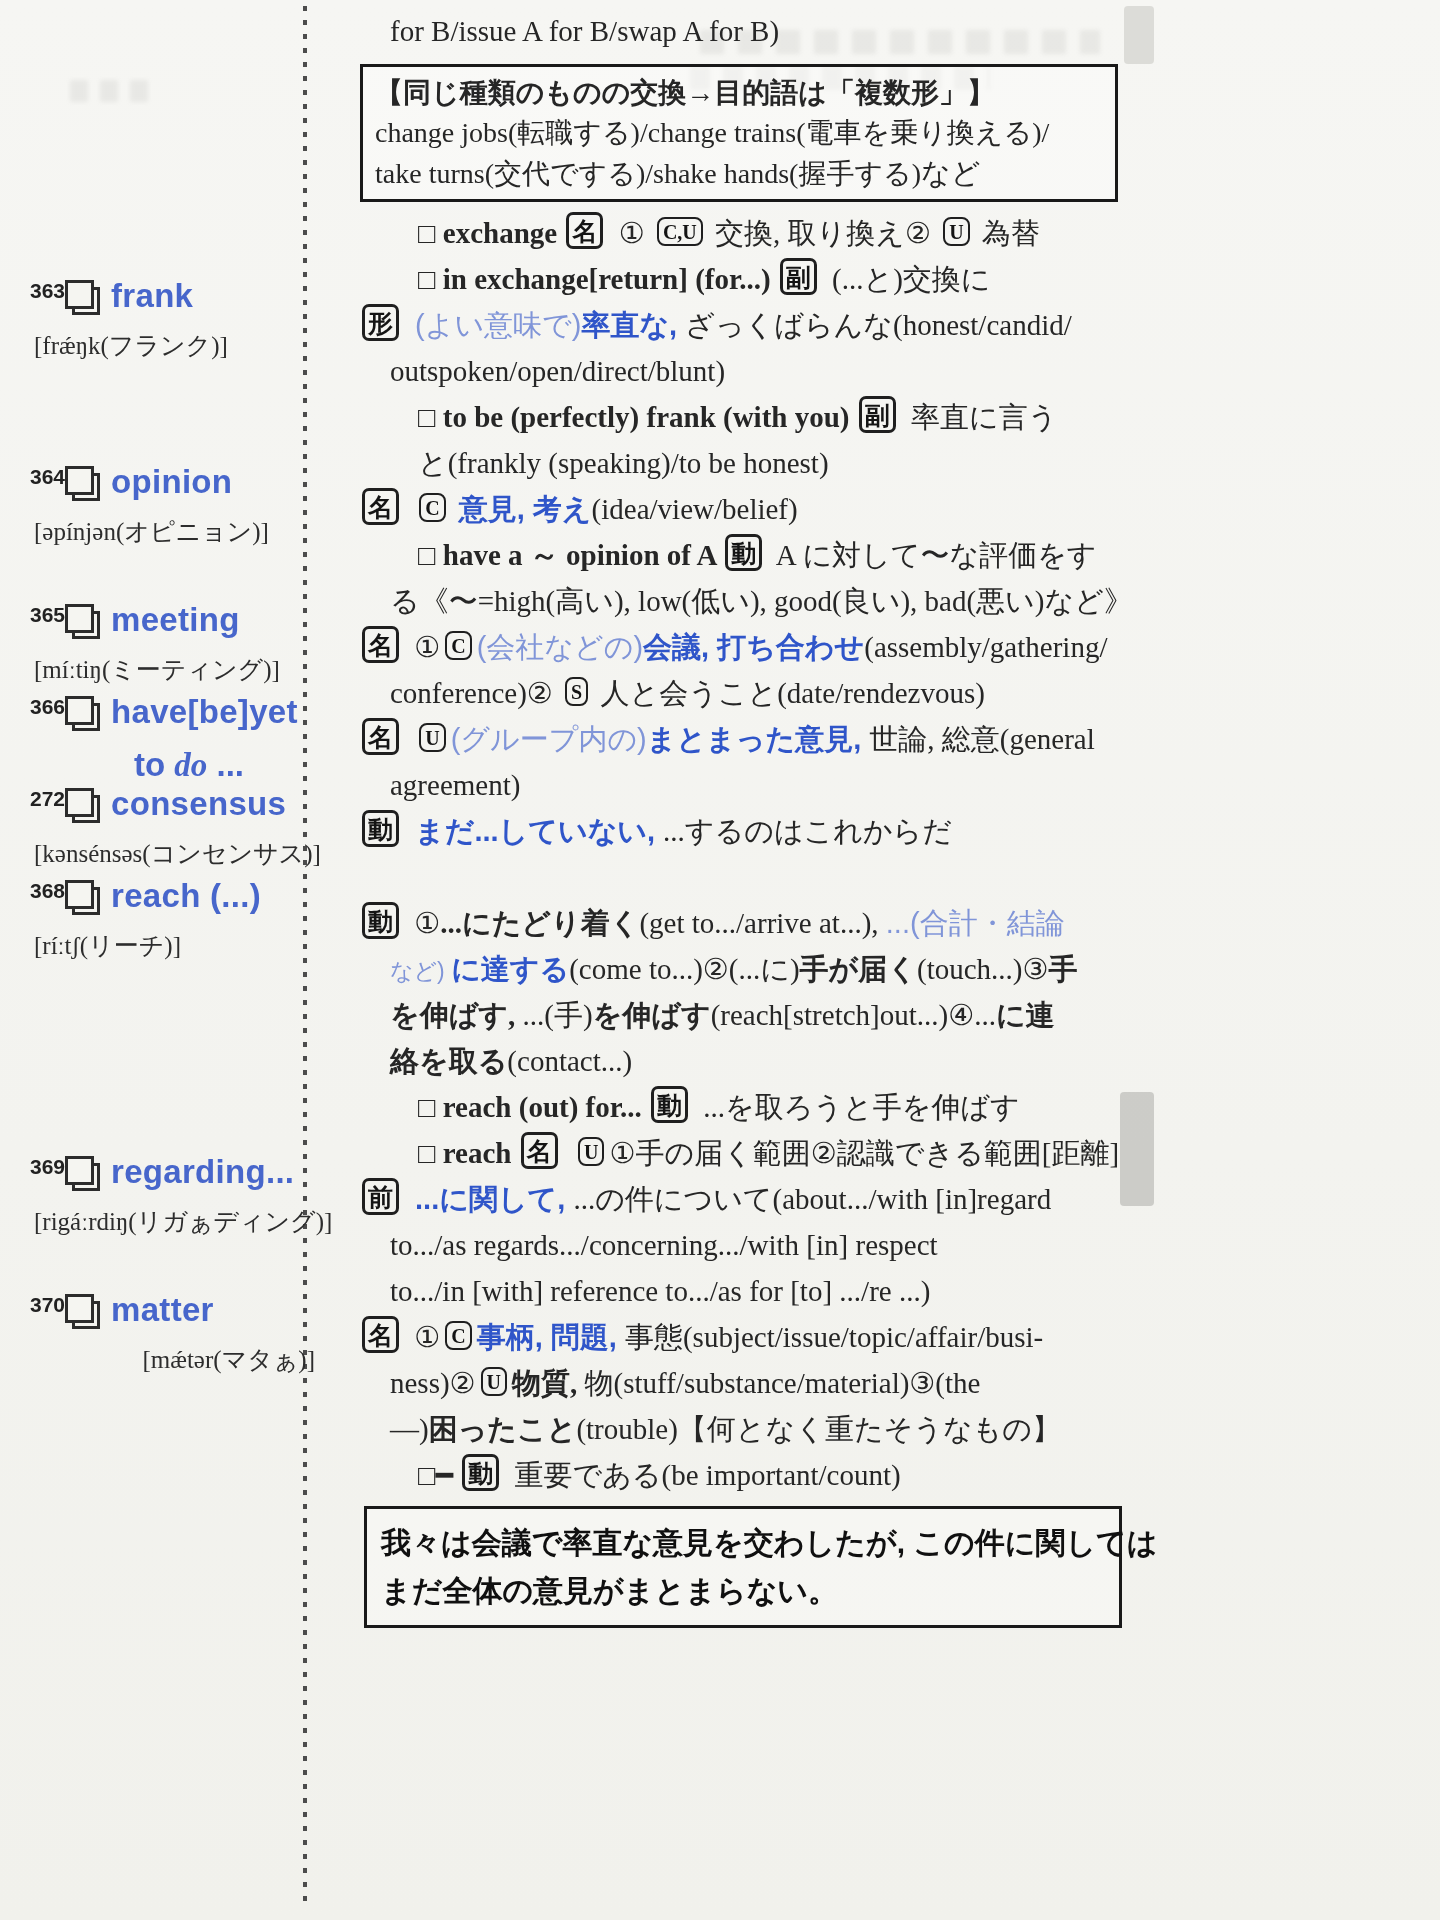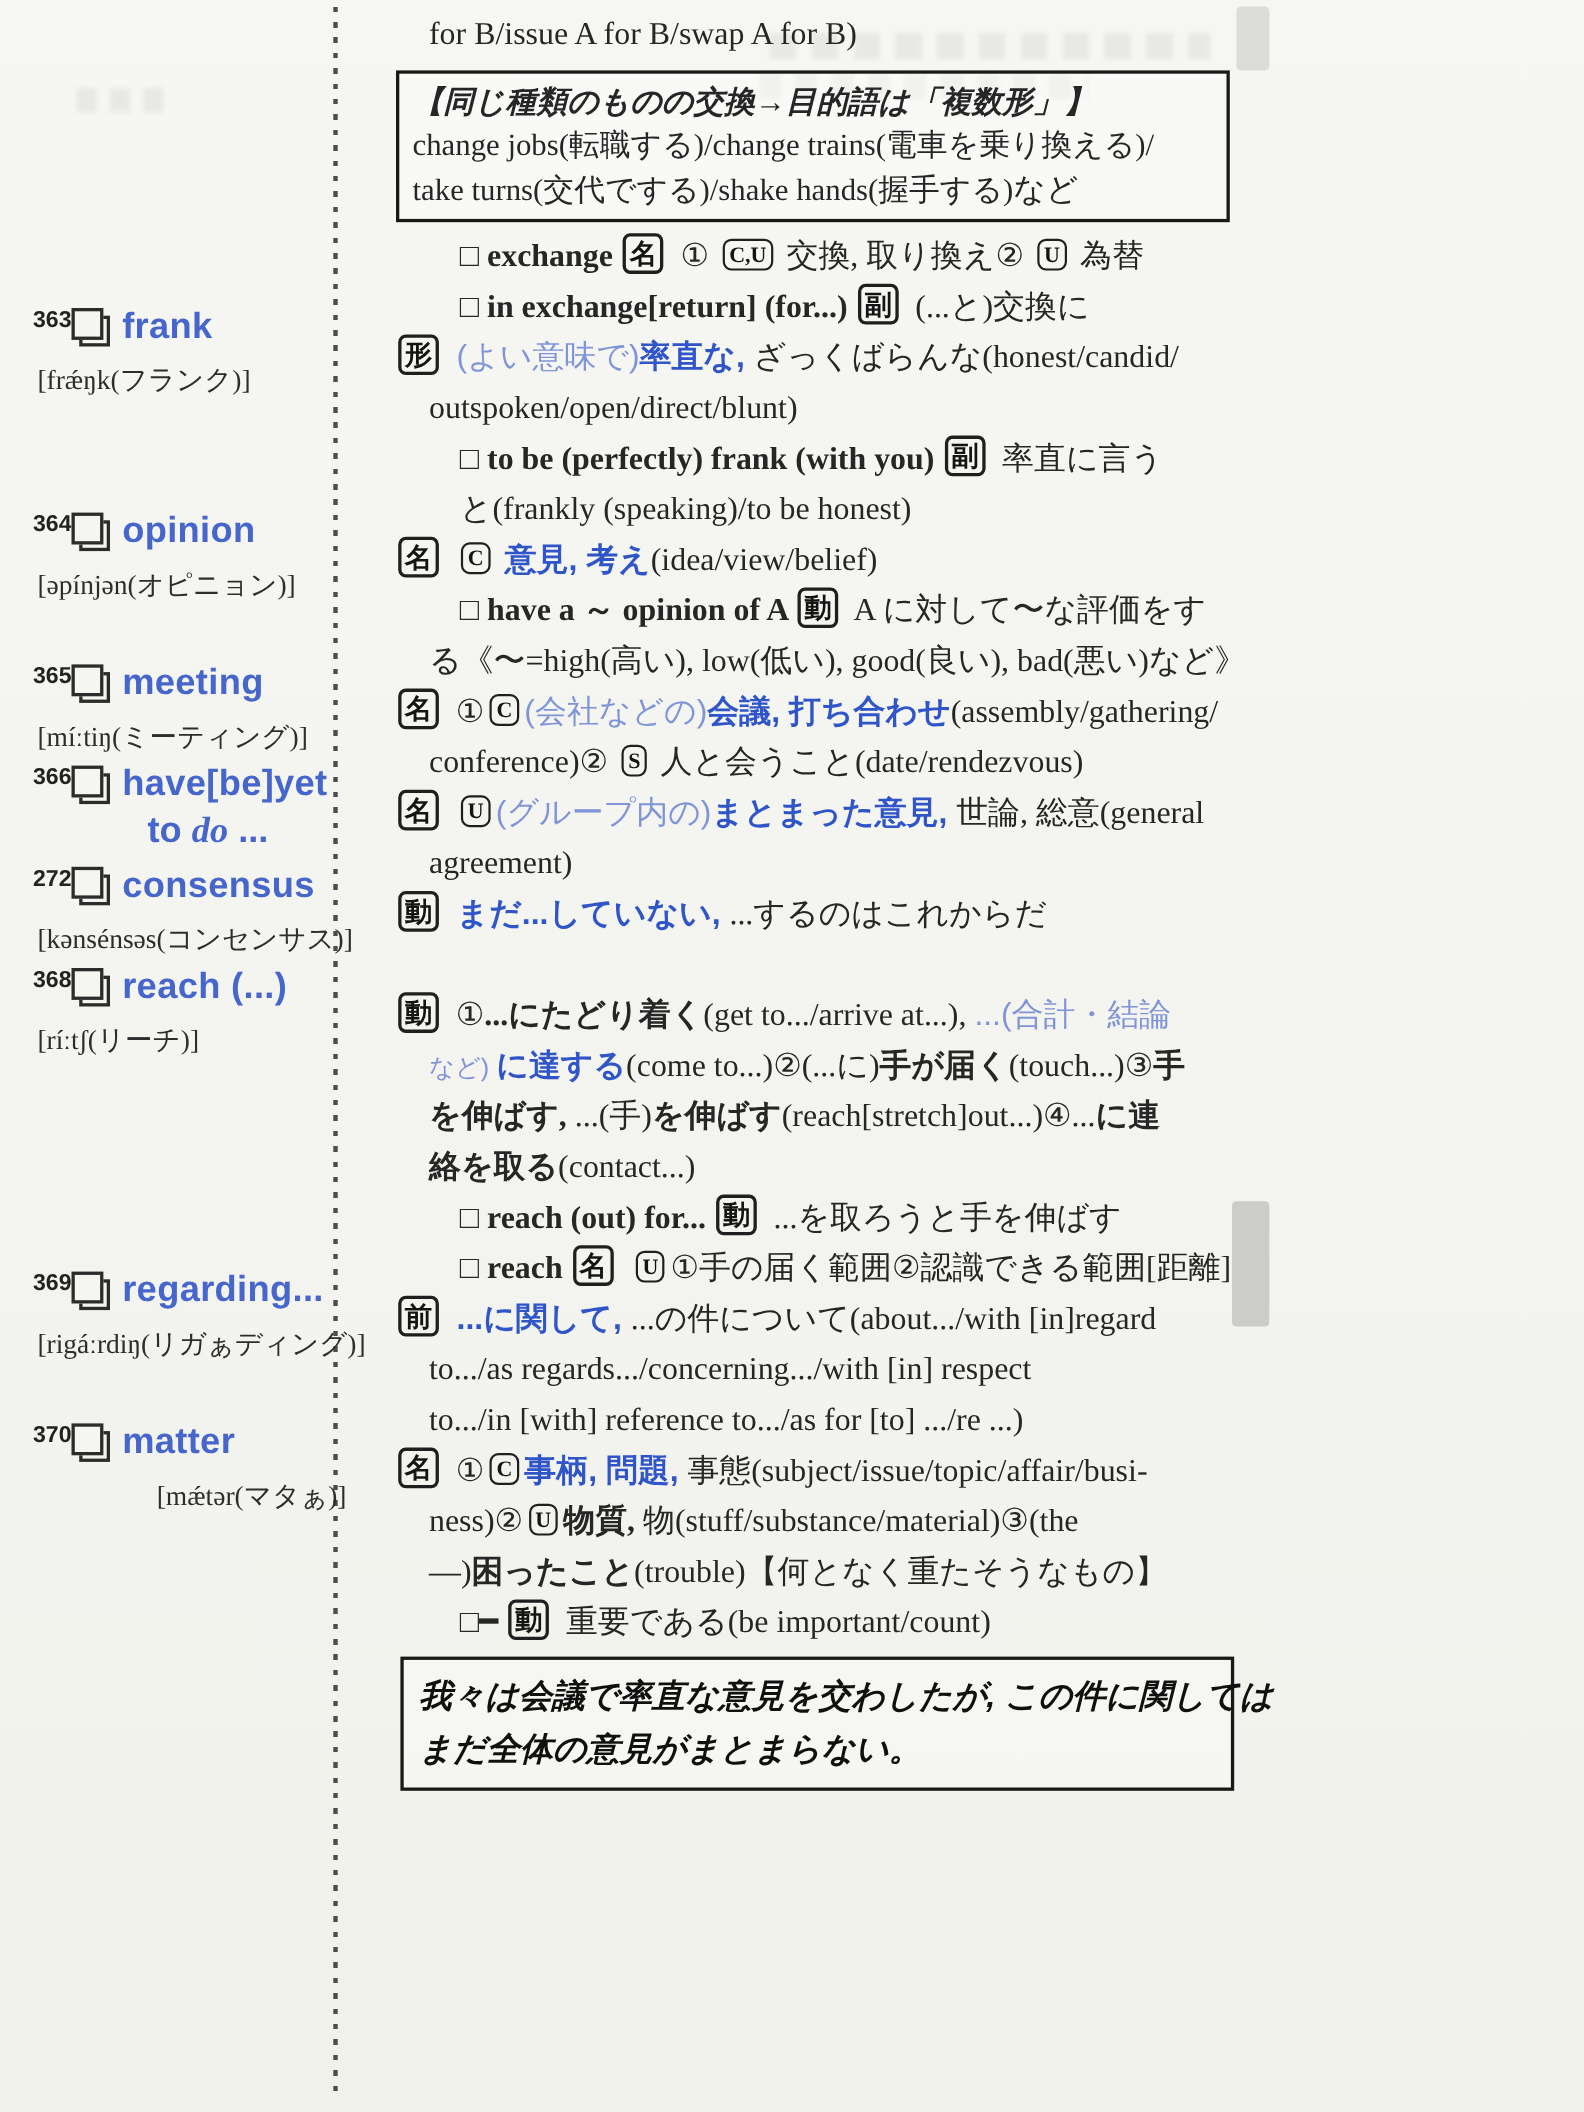--- a/index.html
+++ b/index.html
@@ -25,37 +25,37 @@
   .entry:nth-of-type(5){top:786px;}
   .entry:nth-of-type(6){top:878px;}
   .entry:nth-of-type(7){top:1154px;}
   .entry:nth-of-type(8){top:1292px;text-align:right;}
   .entry-head{display:flex;align-items:flex-start;}
   .entry-num{font-family:"Liberation Sans","DejaVu Sans",sans-serif;font-weight:700;font-size:21px;color:#222;margin-top:1px;}
   .chk{position:relative;width:36px;height:36px;margin:2px 10px 0 0;flex:0 0 auto;display:inline-block;}
   .chk::before{content:"";position:absolute;left:7px;top:7px;width:22px;height:22px;border:3px solid #2c2c2c;}
   .chk::after{content:"";position:absolute;left:0;top:0;width:23px;height:23px;border:3.5px solid #2c2c2c;background:#f5f5f1;}
   .headword{font-family:"Liberation Sans","DejaVu Sans",sans-serif;font-weight:700;font-size:33px;line-height:36px;color:#4766cb;letter-spacing:.3px;white-space:nowrap;}
-  .word2{font-family:"Liberation Sans","DejaVu Sans",sans-serif;font-weight:700;font-size:33px;line-height:44px;color:#4766cb;margin-left:104px;white-space:nowrap;}
+  .word2{font-family:"Liberation Sans","DejaVu Sans",sans-serif;font-weight:700;font-size:33px;line-height:66px;color:#4766cb;margin-left:104px;white-space:nowrap;}
   .word2 .sg-hwi{font-style:italic;font-family:"Liberation Serif","DejaVu Serif",serif;}
   .pron{font-size:25px;color:#2d2d2d;margin-top:13px;margin-left:4px;white-space:nowrap;}
   
   #main-col{position:absolute;left:332px;top:8px;width:812px;}
   .ln{height:46px;line-height:46px;font-size:29px;white-space:nowrap;}
   .ln-main{padding-left:28px;}
   .ln-ind{padding-left:58px;}
   .ln-sub{padding-left:86px;}
   .ln-blank{height:46px;}
   .sg-t{}
   .sg-b{font-weight:700;}
   .sg-bl{color:#2f55c9;font-weight:700;font-family:"Liberation Sans","DejaVu Sans",sans-serif;}
   .sg-lb{color:#8095d8;font-family:"Liberation Sans","DejaVu Sans",sans-serif;}
   .sg-lbsm{color:#8095d8;font-family:"Liberation Sans","DejaVu Sans",sans-serif;font-size:23px;}
   .sg-sm{font-size:29px;}
-  .sg-bh{font-weight:700;font-family:"Liberation Sans","DejaVu Sans",sans-serif;font-style:italic;}
+  .sg-bh{font-weight:700;font-family:"Liberation Sans","DejaVu Sans",sans-serif;}
   .sg-pos{
     display:inline-block;border:3px solid #1f1f1f;border-radius:7px;
     font-family:"Liberation Sans","DejaVu Sans",sans-serif;font-weight:700;font-size:25px;
     line-height:1;padding:4px 3px 2px;margin:0 8px 0 2px;vertical-align:3px;color:#141414;
   }
   .sg-sq{
     display:inline-block;border:2.5px solid #1f1f1f;border-radius:8px;
     font-weight:700;font-size:20px;line-height:1;padding:3px 4px 2px;margin:0 5px;vertical-align:4px;color:#141414;
   }
   .note-box{

